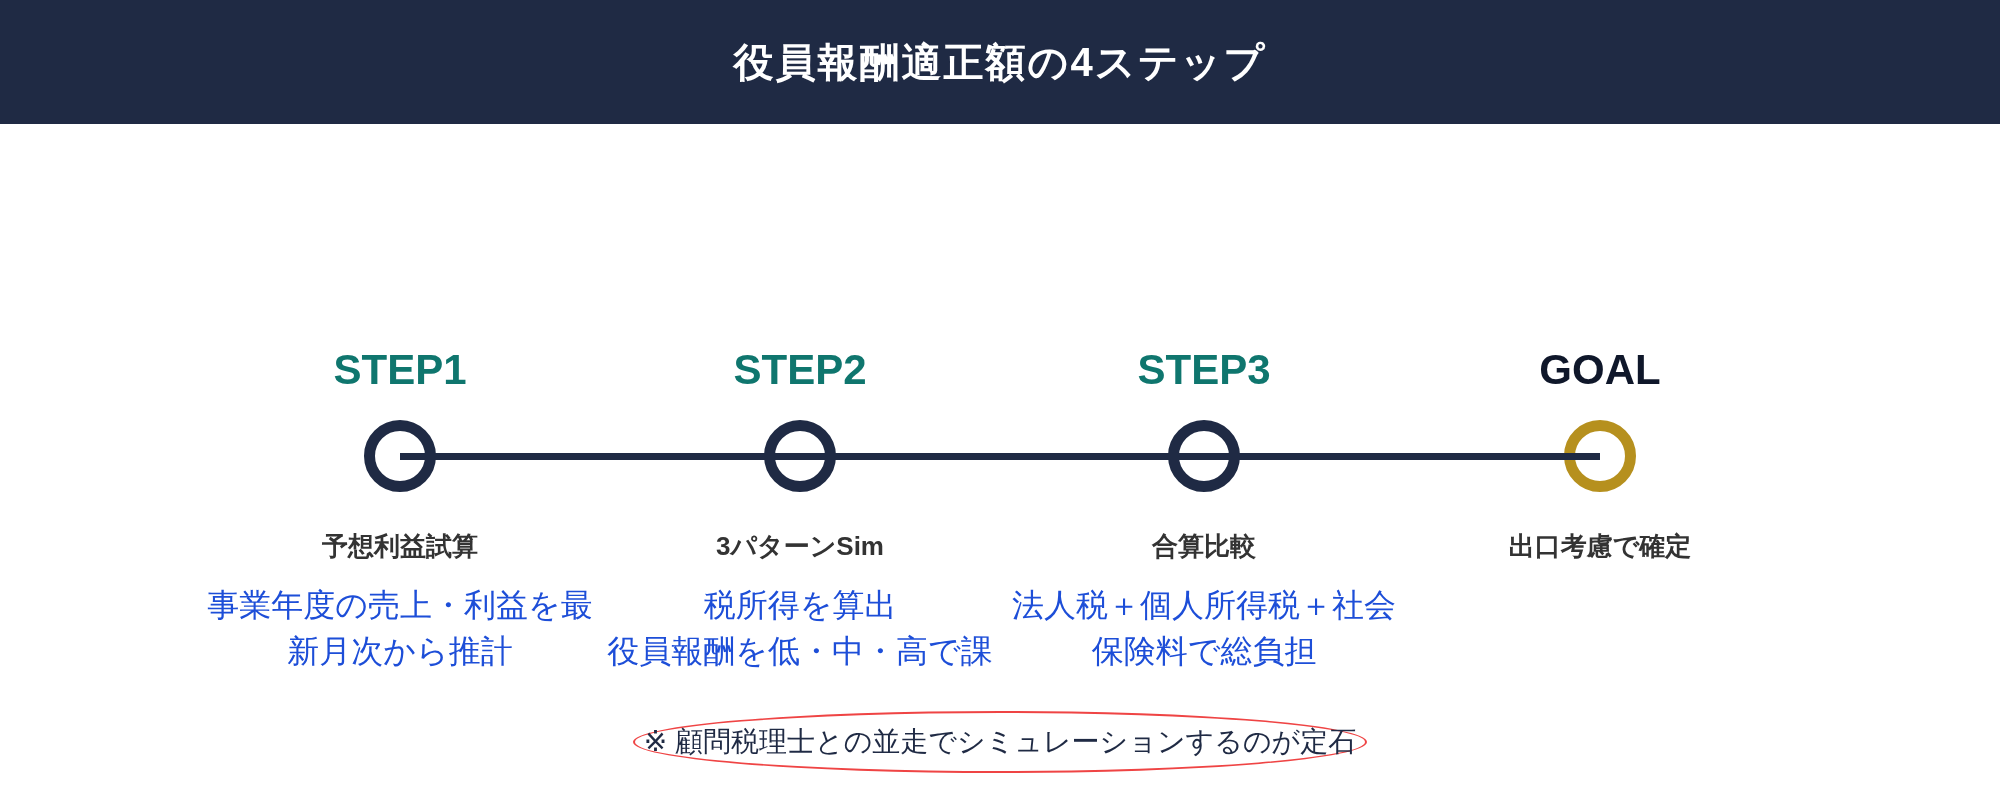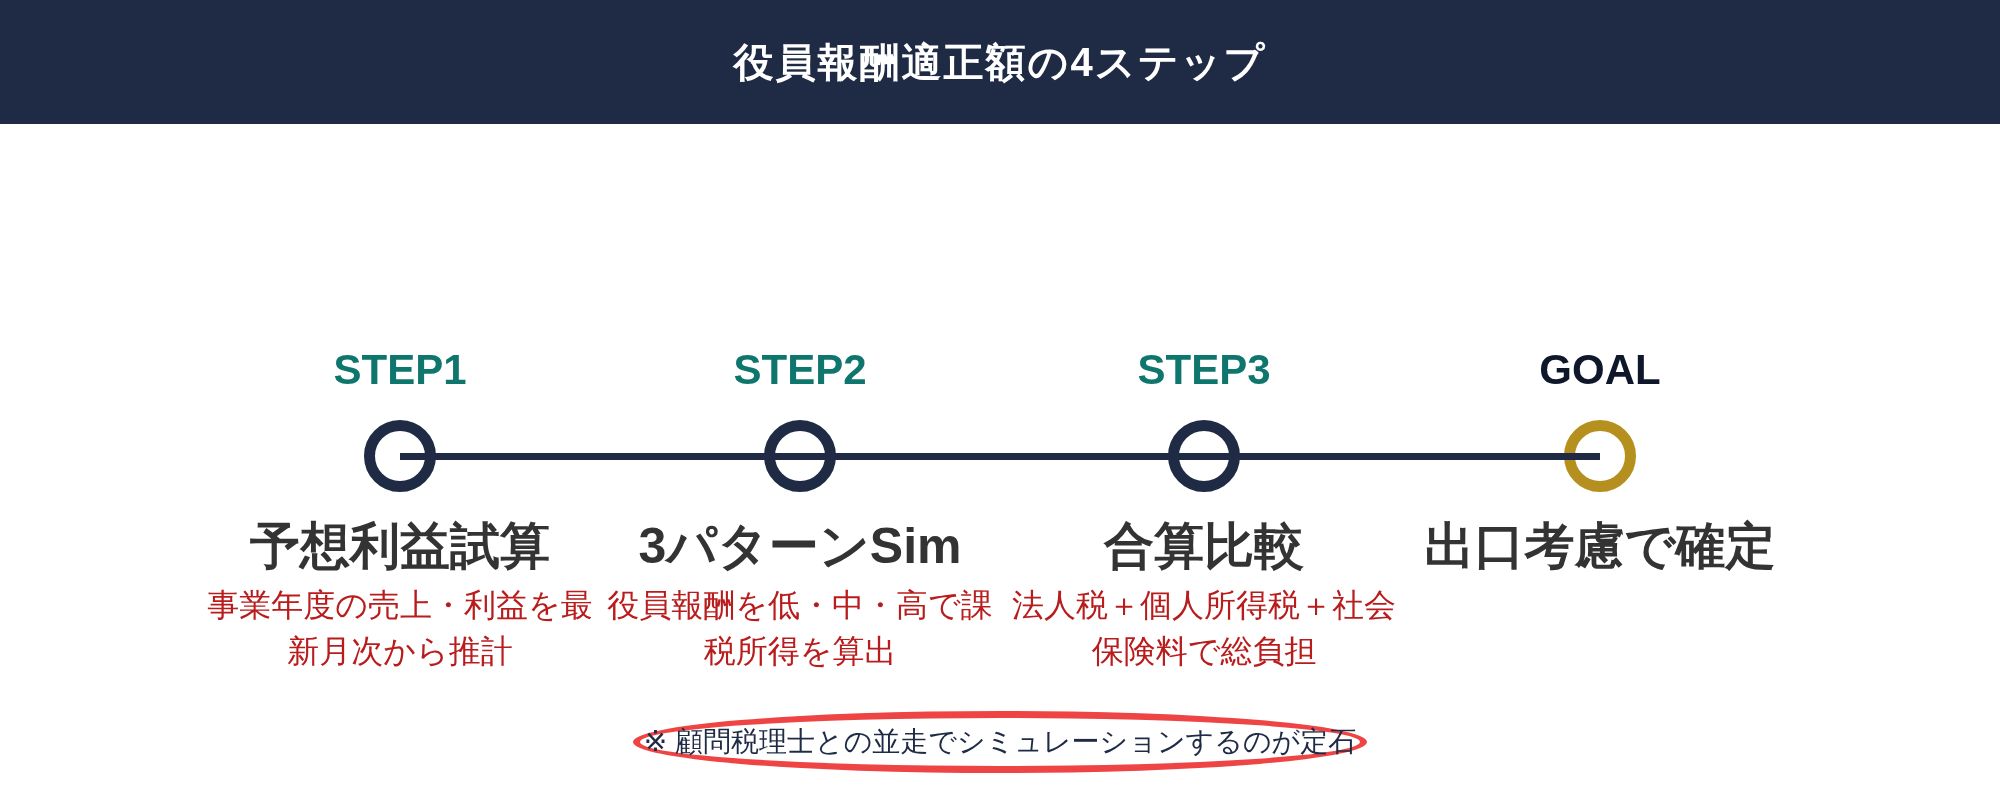--- a/index.html
+++ b/index.html
@@ -68,44 +68,44 @@
       border-radius: 50%;
       background: #ffffff;
       z-index: 2;
     }
     .step-col.gold .step-circle { border-color: #B6901E; }
     .step-title {
       position: absolute;
       top: 180px;
       left: 0;
       width: 400px;
-      font-size: 50px;
+      font-size: 26px;
       font-weight: 700;
       color: #333333;
       line-height: 52px;
     }
     .step-desc {
       position: absolute;
       top: 242px;
       left: 0;
       width: 400px;
       font-size: 32px;
-      color: #b91c1c;
+      color: #1d4ed8;
       line-height: 46px;
     }
     .step-desc span { display: block; }
     
     .footnote-ellipse {
       position: absolute;
       left: 633px;
       top: 711px;
       width: 734px;
       height: 62px;
       box-sizing: border-box;
-      border: 7px solid #ef4444;
+      border: 2px solid #ef4444;
       border-radius: 50%;
       display: flex;
       align-items: center;
       justify-content: center;
       z-index: 1;
     }
     .footnote-text {
       font-size: 28px;
       color: #1F2A44;
       white-space: nowrap;
@@ -130,22 +130,22 @@
       <span>事業年度の売上・利益を最</span>
       <span>新月次から推計</span>
     </div>
   </div>
 
   <div class="step-col" style="left:600px;text-align:center;">
     <div class="step-label">STEP2</div>
     <div class="step-circle"></div>
     <div class="step-title">3パターンSim</div>
     <div class="step-desc">
+      <span>税所得を算出</span>
       <span>役員報酬を低・中・高で課</span>
-      <span>税所得を算出</span>
     </div>
   </div>
 
   <div class="step-col" style="left:1004px;">
     <div class="step-label">STEP3</div>
     <div class="step-circle"></div>
     <div class="step-title">合算比較</div>
     <div class="step-desc">
       <span>法人税＋個人所得税＋社会</span>
       <span>保険料で総負担</span>

